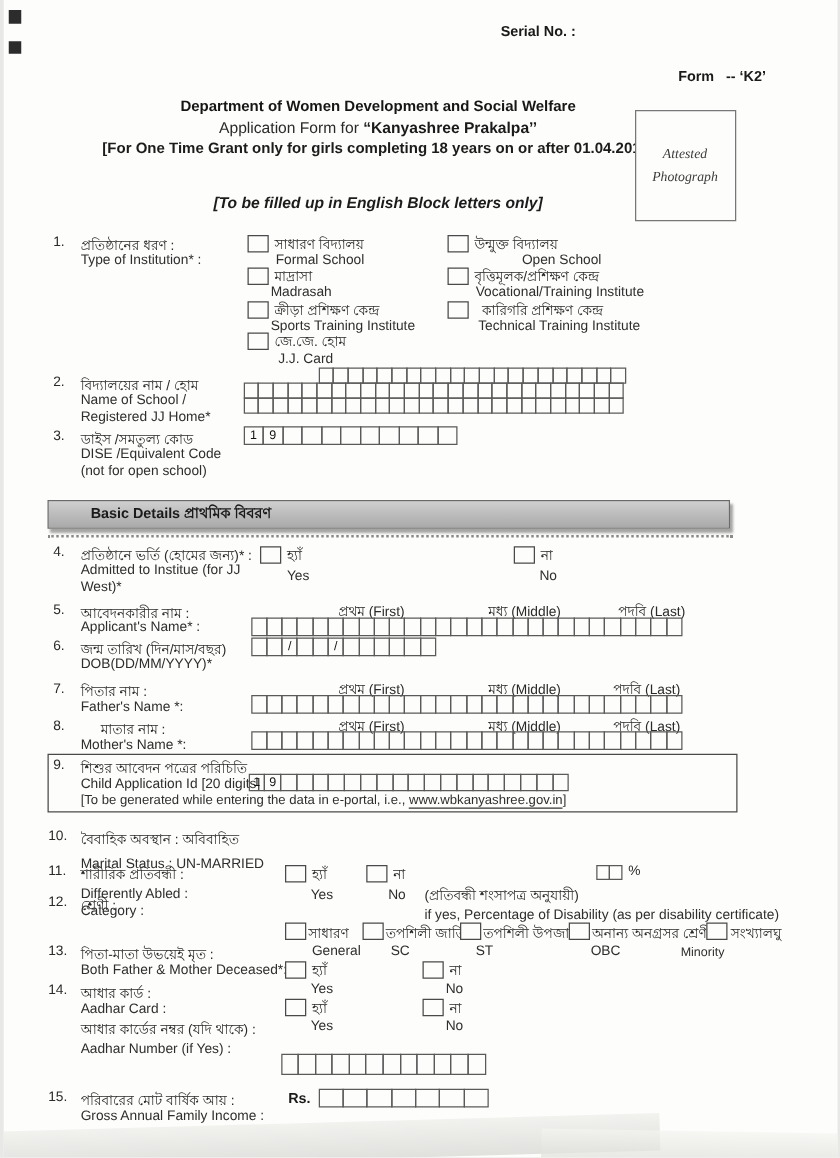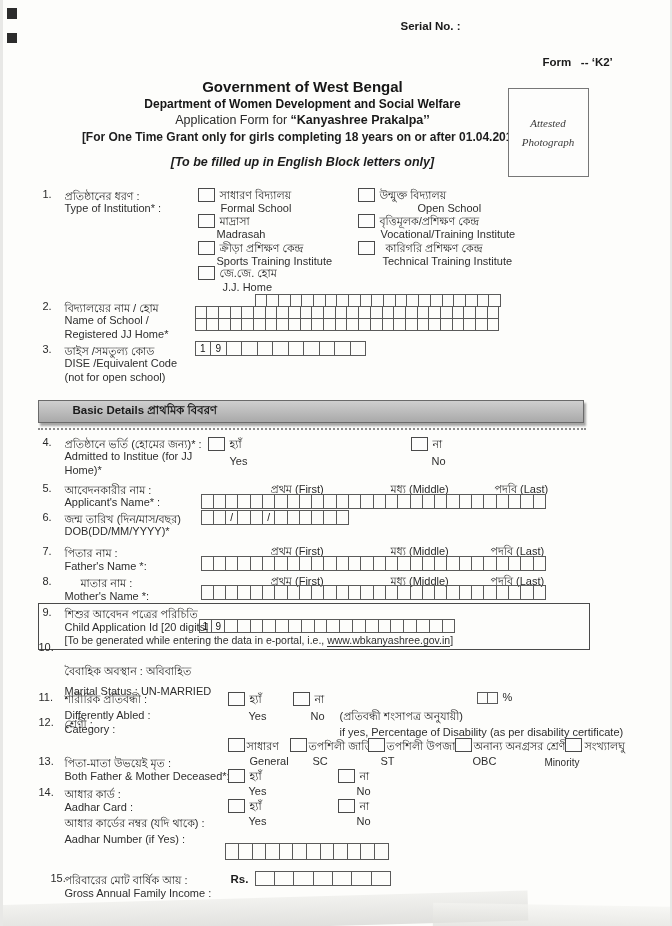--- a/index.html
+++ b/index.html
@@ -58,21 +58,20 @@
 
   <div class="abs mark" style="left:4px;top:8px;width:10px;height:11px;"></div>
   <div class="abs mark" style="left:4px;top:33px;width:10px;height:10px;"></div>
   <div class="abs shadow-band" style="left:-15px;top:898px;width:540px;height:30px;"></div>
   <div class="abs" style="left:430px;top:905px;width:260px;height:24px;background:linear-gradient(#f4f4f1,#dededa);opacity:.7;transform:rotate(1deg);"></div>
 
   <div class="abs b" style="left:398px;top:20px;font-size:11.5px;">Serial No. :</div>
   <div class="abs b" style="left:540px;top:56px;font-size:11.5px;white-space:pre;">Form   -- ‘K2’</div>
 
   <div class="abs titleblock">
-    <div class="t1">Government of West Bengal</div>
     <div class="t2">Department of Women Development and Social Welfare</div>
     <div class="t3"><span>Application Form for </span><span class="b">“Kanyashree Prakalpa’’</span></div>
     <div class="t4">[For One Time Grant only for girls completing 18 years on or after 01.04.2013]</div>
   </div>
   <div class="abs photo" style="left:505px;top:88px;">
     <span>Attested</span>
     <span>Photograph</span>
   </div>
 
   <div class="abs titleblock" style="top:155px;font-weight:bold;font-style:italic;font-size:12.5px;color:#1c1c1c;">[To be filled up in English Block letters only]</div>
@@ -100,21 +99,21 @@
   <span class="abs cb" style="left:195px;top:241px;"></span>
   <div class="abs bn" style="left:217px;top:240px;">ক্রীড়া প্রশিক্ষণ কেন্দ্র</div>
   <div class="abs en" style="left:214px;top:255px;">Sports Training Institute</div>
 
   <span class="abs cb" style="left:355px;top:241px;"></span>
   <div class="abs bn" style="left:383px;top:240px;">কারিগরি প্রশিক্ষণ কেন্দ্র</div>
   <div class="abs en" style="left:380px;top:255px;">Technical Training Institute</div>
 
   <span class="abs cb" style="left:195px;top:266px;"></span>
   <div class="abs bn" style="left:217px;top:265px;">জে.জে. হোম</div>
-  <div class="abs en" style="left:220px;top:281px;">J.J. Home</div>
+  <div class="abs en" style="left:220px;top:281px;">J.J. Card</div>
 
   <div class="abs num" style="left:40px;top:300px;">2.</div>
   <div class="abs bn" style="left:62px;top:300px;">বিদ্যালয়ের নাম / হোম</div>
   <div class="abs en" style="left:62px;top:314px;">Name of School /</div>
   <div class="abs en" style="left:62px;top:328px;">Registered JJ Home*</div>
   <div class="abs" style="left:192px;top:294px;">
     <div class="grid" style="--cw:12.7px;--ch:13px;margin-left:60px;">
         <span class="cell"></span>
         <span class="cell"></span>
         <span class="cell"></span>
@@ -214,21 +213,21 @@
     </div>
 
   <div class="abs barhead" style="left:35px;top:400px;">
     <span>Basic Details প্রাথমিক বিবরণ</span>
   </div>
   <div class="abs dotted" style="left:35px;top:428px;width:548px;"></div>
 
   <div class="abs num" style="left:40px;top:436px;">4.</div>
   <div class="abs bn" style="left:62px;top:436px;">প্রতিষ্ঠানে ভর্তি (হোমের জন্য)* :</div>
   <div class="abs en" style="left:62px;top:450px;">Admitted to Institue (for JJ</div>
-  <div class="abs en" style="left:62px;top:464px;">Home)*</div>
+  <div class="abs en" style="left:62px;top:464px;">West)*</div>
   <span class="abs cb" style="left:205px;top:437px;"></span>
   <div class="abs bn" style="left:227px;top:436px;">হ্যাঁ</div>
   <div class="abs en" style="left:227px;top:455px;">Yes</div>
   <span class="abs cb" style="left:408px;top:437px;"></span>
   <div class="abs bn" style="left:430px;top:436px;">না</div>
   <div class="abs en" style="left:429px;top:455px;">No</div>
 
   <div class="abs num" style="left:40px;top:482px;">5.</div>
   <div class="abs bn" style="left:62px;top:482px;">আবেদনকারীর নাম :</div>
   <div class="abs en" style="left:62px;top:496px;">Applicant's Name* :</div>
@@ -381,21 +380,21 @@
       <span class="cell"></span>
       <span class="cell"></span>
       <span class="cell"></span>
       <span class="cell"></span>
       <span class="cell"></span>
     </div>
   <div class="abs en small" style="left:62px;top:634px;">
     <span>[To be generated while entering the data in e-portal, i.e., </span><span class="urline">www.wbkanyashree.gov.in</span><span>]</span>
   </div>
 
-  <div class="abs num" style="left:36px;top:641px;">10.</div>
+  <div class="abs num" style="left:36px;top:663px;">10.</div>
   <div class="abs bn" style="left:62px;top:663px;">বৈবাহিক অবস্থান : অবিবাহিত</div>
   <div class="abs en" style="left:62px;top:685px;">Marital Status : UN-MARRIED</div>
 
   <div class="abs num" style="left:36px;top:691px;">11.</div>
   <div class="abs bn" style="left:62px;top:691px;">শারীরিক প্রতিবন্ধী :</div>
   <div class="abs en" style="left:62px;top:709px;">Differently Abled  :</div>
   <span class="abs cb" style="left:225px;top:692px;"></span>
   <div class="abs bn" style="left:247px;top:691px;">হ্যাঁ</div>
   <div class="abs en" style="left:246px;top:710px;">Yes</div>
   <span class="abs cb" style="left:290px;top:692px;"></span>
@@ -457,21 +456,21 @@
       <span class="cell"></span>
       <span class="cell"></span>
       <span class="cell"></span>
       <span class="cell"></span>
       <span class="cell"></span>
       <span class="cell"></span>
       <span class="cell"></span>
       <span class="cell"></span>
     </div>
 
-  <div class="abs num" style="left:36px;top:872px;margin-left:12px;">15.</div>
+  <div class="abs num" style="left:36px;top:872px;">15.</div>
   <div class="abs bn" style="left:62px;top:872px;">পরিবারের মোট বার্ষিক আয় :</div>
   <div class="abs en" style="left:62px;top:887px;">Gross Annual Family Income :</div>
   <div class="abs b" style="left:228px;top:873px;font-size:11.5px;">Rs.</div>
   <div class="abs grid" style="left:252px;top:871px;--cw:20.4px;--ch:15px;">
       <span class="cell"></span>
       <span class="cell"></span>
       <span class="cell"></span>
       <span class="cell"></span>
       <span class="cell"></span>
       <span class="cell"></span>

